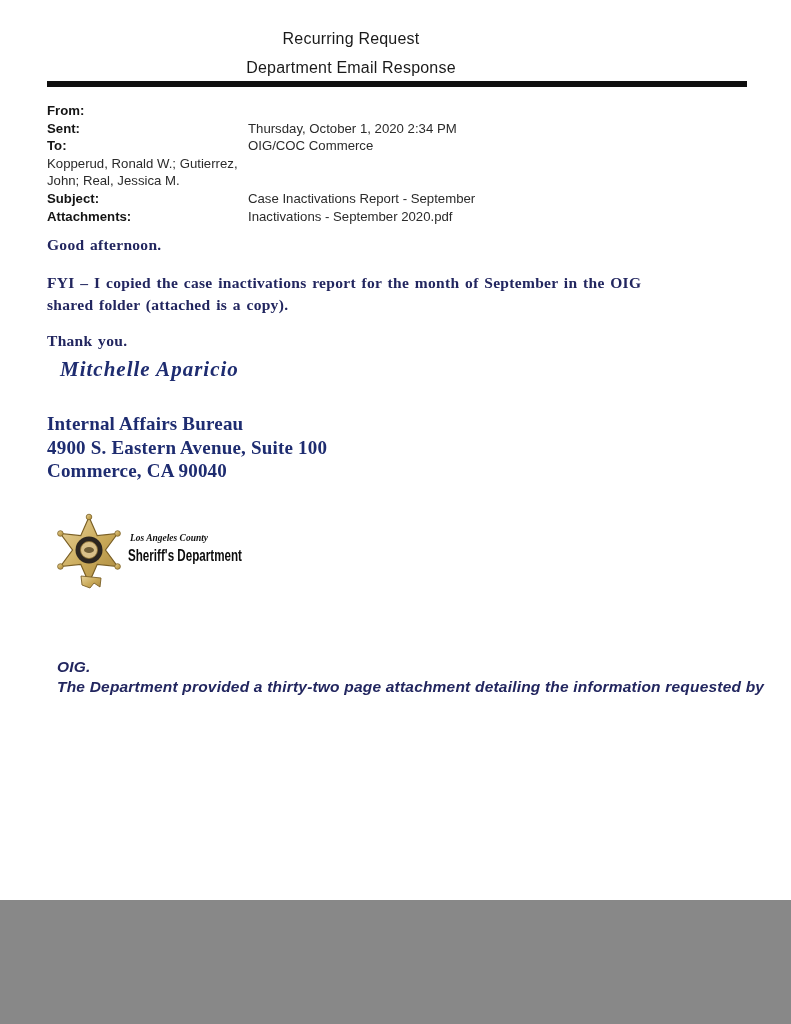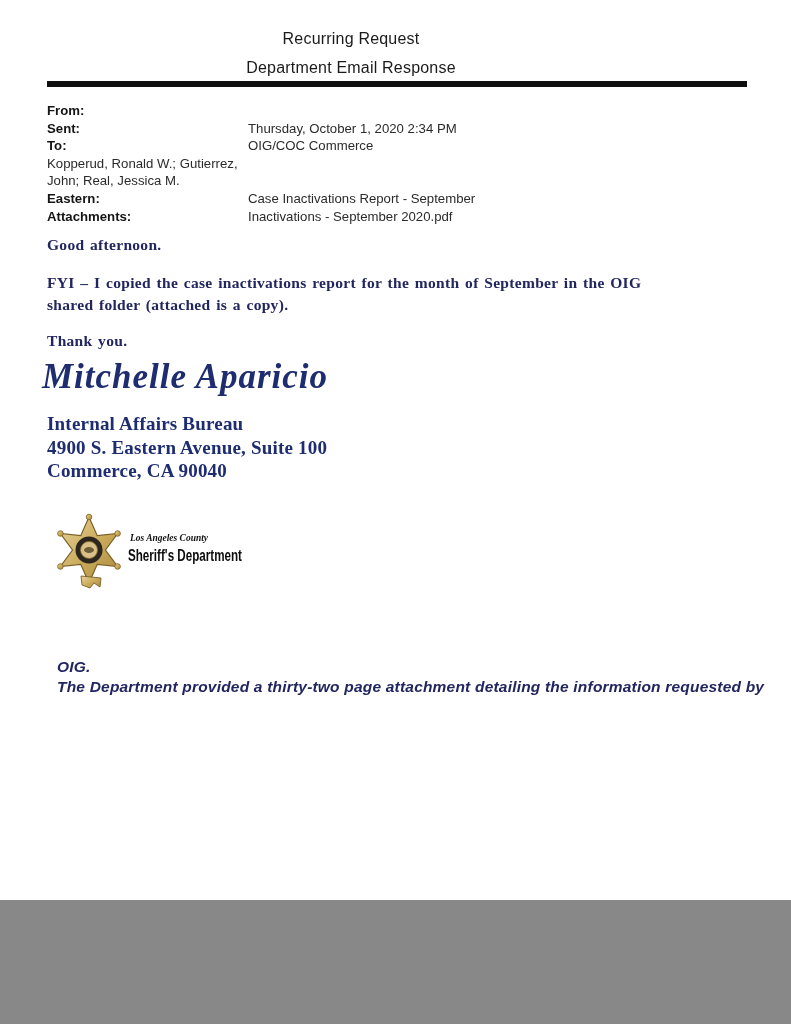--- a/index.html
+++ b/index.html
@@ -36,24 +36,24 @@
     color:var(--body-navy,#22265f);
     font-size:15.5px;font-weight:600;
     letter-spacing:.3px;word-spacing:1.5px;font-family:Liberation Serif, serif;
   }
   .greeting{top:236px;}
   .paragraph{top:272px;line-height:22px;}
   .paragraph .pline{white-space:nowrap;}
   .closing{top:332px;}
   
   .signature{
-    position:absolute;left:42px;top:357px;
+    position:absolute;left:60px;top:357px;
     font-family:"Liberation Serif", serif;
     font-style:italic;font-weight:bold;
-    font-size:35px;color:var(--serif-navy,#1e2c70);
+    font-size:21px;color:var(--serif-navy,#1e2c70);
     letter-spacing:1px;
   }
   
   .address{
     position:absolute;left:47px;top:412px;
     font-family:"Liberation Serif", serif;
     font-size:19px;font-weight:600;line-height:23.5px;
     color:var(--serif-navy,#1e2c70);
     letter-spacing:.2px;
   }
@@ -94,21 +94,21 @@
       <span class="hdr-value">Thursday, October 1, 2020 2:34 PM</span>
     </div>
     <div class="hdr-row">
       <span class="hdr-label">To:</span>
       <span class="hdr-value">OIG/COC Commerce</span>
     </div>
     <div class="hdr-row">
       <span class="hdr-value">Kopperud, Ronald W.; Gutierrez, John; Real, Jessica M.</span>
     </div>
     <div class="hdr-row">
-      <span class="hdr-label">Eastern:</span>
+      <span class="hdr-label">Subject:</span>
       <span class="hdr-value">Case Inactivations Report - September</span>
     </div>
     <div class="hdr-row">
       <span class="hdr-label">Attachments:</span>
       <span class="hdr-value">Inactivations - September 2020.pdf</span>
     </div>
   </div>
 
   <div class="body-block greeting">Good afternoon.</div>
 

